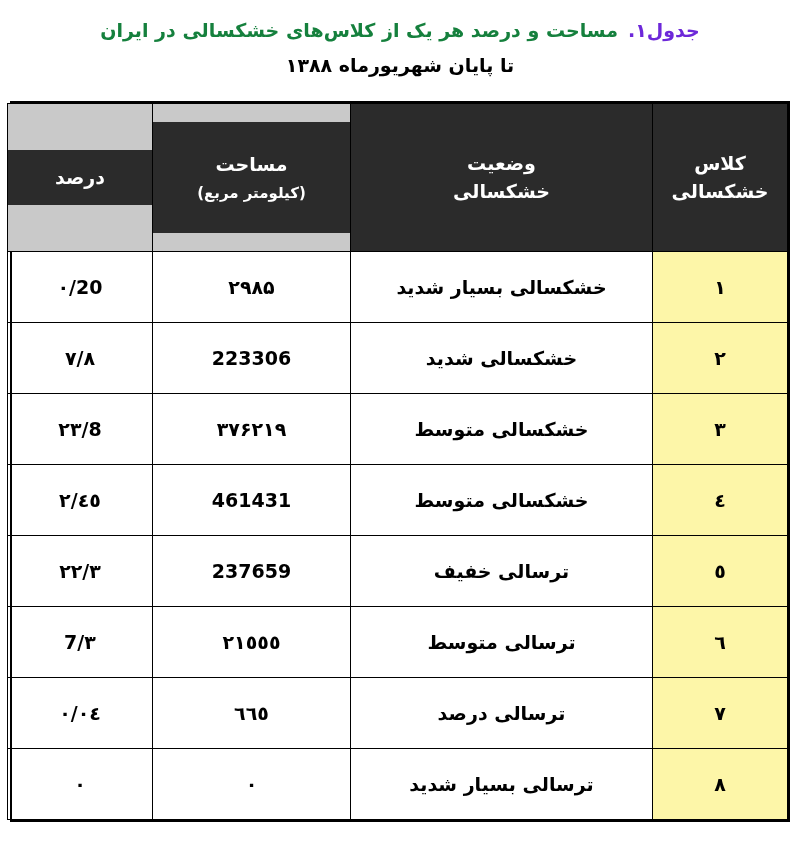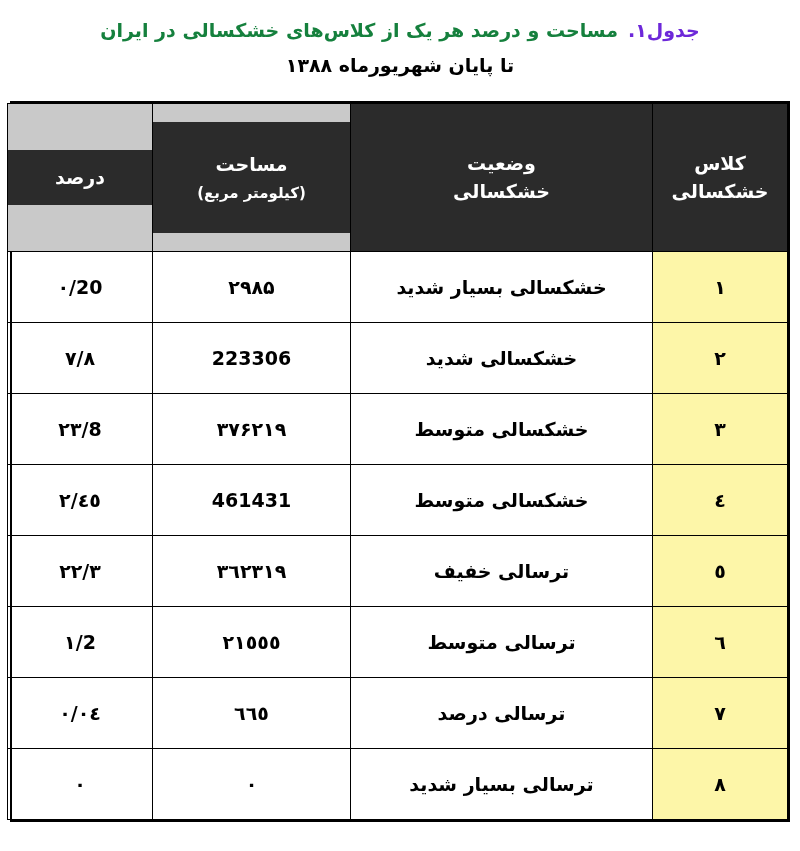--- a/index.html
+++ b/index.html
@@ -200,28 +200,28 @@
         </tr>
         <tr>
           <td class="cls">٤</td>
           <td class="status">خشکسالی متوسط</td>
           <td class="num">461431</td>
           <td class="num">٤٥/۲</td>
         </tr>
         <tr>
           <td class="cls">٥</td>
           <td class="status">ترسالی خفیف</td>
-          <td class="num">۳٦۲۳۱۹</td>
+          <td class="num">237659</td>
           <td class="num">۲۲/۳</td>
         </tr>
         <tr>
           <td class="cls">٦</td>
           <td class="status">ترسالی متوسط</td>
           <td class="num">۲۱٥٥٥</td>
-          <td class="num">۱/2</td>
+          <td class="num">7/۳</td>
         </tr>
         <tr>
           <td class="cls">۷</td>
           <td class="status">ترسالی درصد</td>
           <td class="num">٦٦٥</td>
           <td class="num">۰/۰٤</td>
         </tr>
         <tr>
           <td class="cls">۸</td>
           <td class="status">ترسالی بسیار شدید</td>

